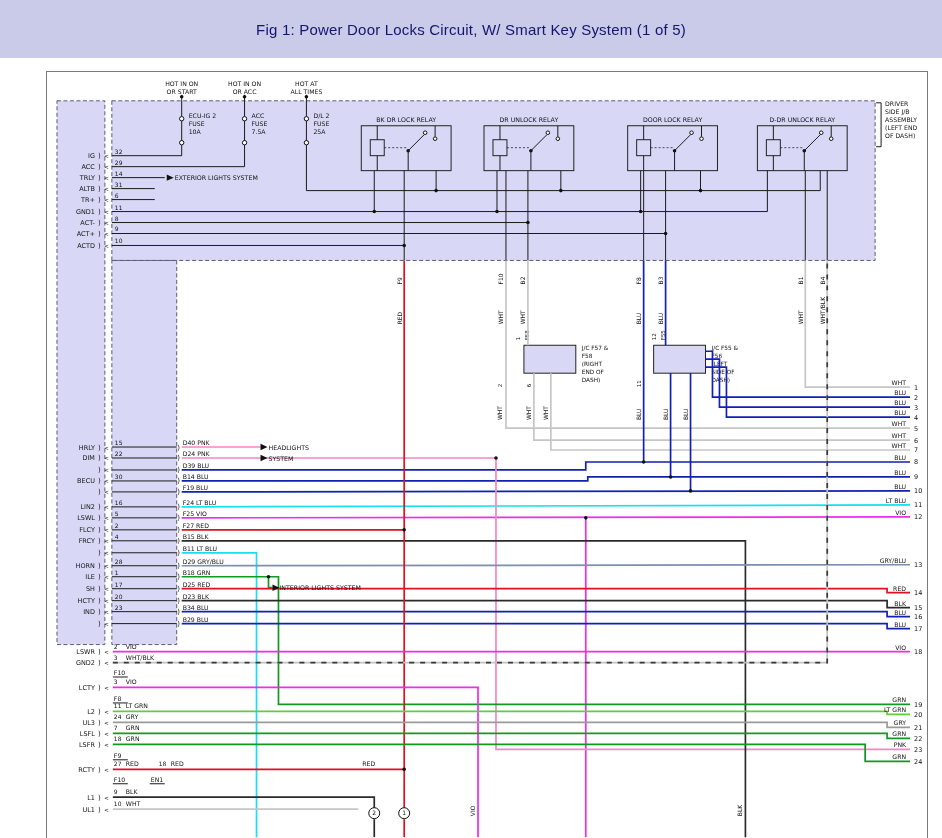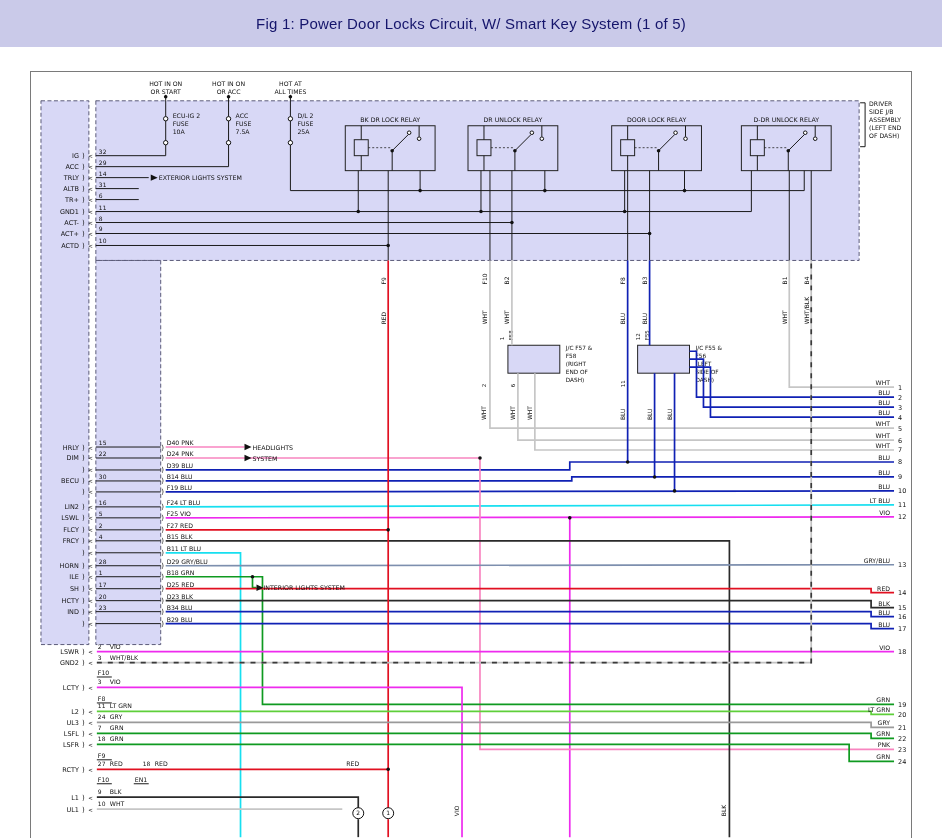--- a/index.html
+++ b/index.html
@@ -1,21 +1,21 @@
 <!DOCTYPE html>
 <html><head>
 <meta charset="utf-8">
 <style>
   html,body{margin:0;padding:0;}
   body{width:942px;height:838px;background:#ffffff;overflow:hidden;position:relative;
        font-family:"Liberation Sans",sans-serif;}
-  .title-bar{position:absolute;top:0;left:0;width:942px;height:47px;background:#cacae9;
+  .title-bar{position:absolute;top:0;left:0;width:942px;height:58px;background:#cacae9;
              display:flex;align-items:center;justify-content:center;}
   .title{font-size:15px;color:#15156b;letter-spacing:.2px;}
-  .diagram{position:absolute;left:30px;top:71px;width:880px;height:766px;
+  .diagram{position:absolute;left:46px;top:71px;width:880px;height:766px;
            border:1px solid #7a7a7a;background:#ffffff;}
   svg{display:block;}
   svg text{font-family:"DejaVu Sans",sans-serif;}
 </style>
 </head>
 <body>
 
 <div class="title-bar">
   <span class="title">Fig 1: Power Door Locks Circuit, W/ Smart Key System (1 of 5)</span>
 </div>

